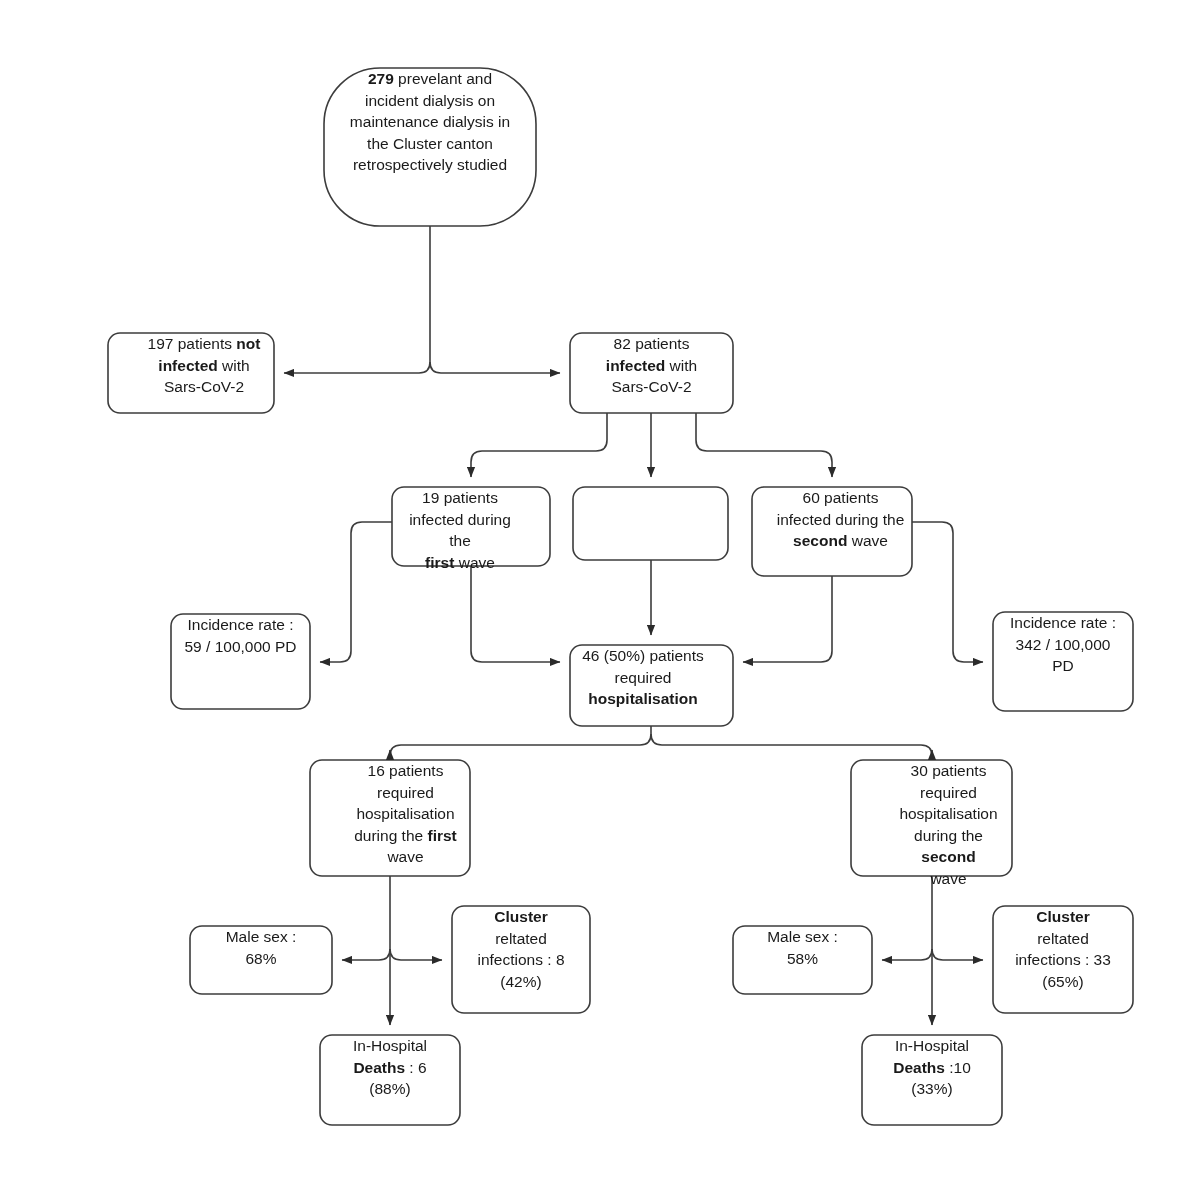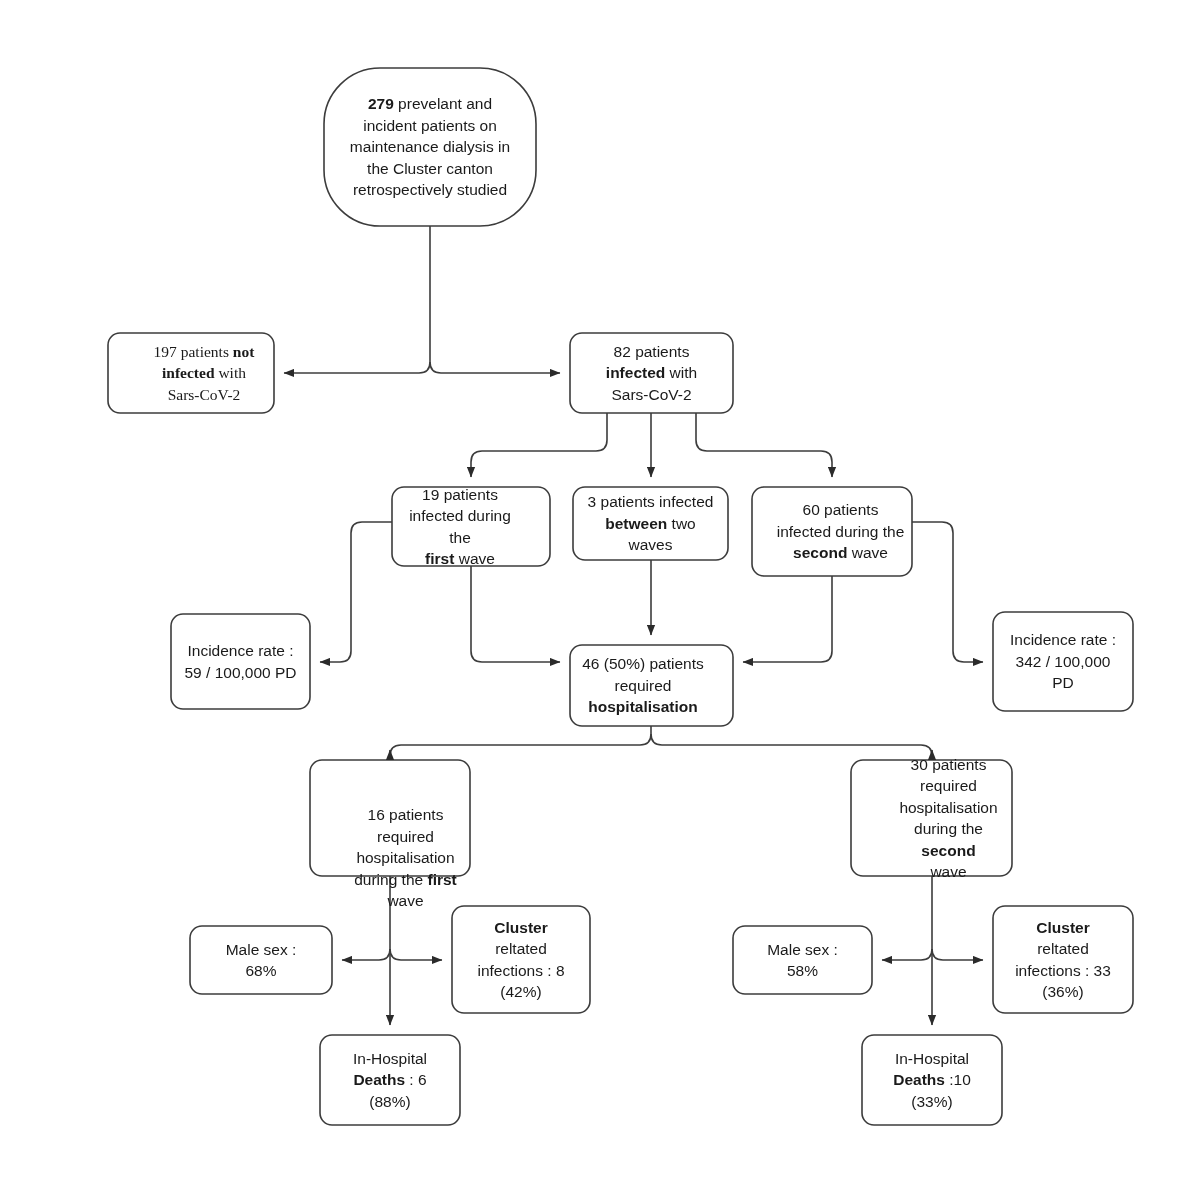--- a/index.html
+++ b/index.html
@@ -35,21 +35,20 @@
   .edge-path {
     fill: none;
     stroke: #3c3c3c;
     stroke-width: 1.6;
     stroke-linecap: butt;
     stroke-linejoin: round;
   }
   .node-text {
     position: absolute;
     display: flex;
-    align-items: center;
     justify-content: center;
     text-align: center;
     font-family: "Liberation Sans", sans-serif;
     font-size: 15.5px;
     line-height: 21.5px;
     color: #1a1a1a;
     box-sizing: border-box;
     padding: 0 6px;
     pointer-events: none;
     white-space: pre-line;
@@ -140,47 +139,46 @@
 
     <path class="edge-path" d="M932,876 L932,949"></path>
 
     <path class="edge-path" d="M932,949 Q932,960 921,960 L882,960" marker-end="url(#arrowhead)"></path>
 
     <path class="edge-path" d="M932,949 Q932,960 943,960 L983,960" marker-end="url(#arrowhead)"></path>
 
     <path class="edge-path" d="M932,949 L932,1025" marker-end="url(#arrowhead)"></path>
   </svg>
 
-  <div class="node-text" style="left:324px; top:68px; width:212px; height:158px;"><div><span class="b">279</span><span> prevelant and</span><br><span>incident patients on</span><br><span>maintenance dialysis in</span><br><span>the Cluster canton</span><br><span>retrospectively studied</span></div></div>
+  <div class="node-text" style="left:324px; top:68px; width:212px; height:158px;"><div><span class="b">279</span><span> prevelant and</span><br><span>incident dialysis on</span><br><span>maintenance dialysis in</span><br><span>the Cluster canton</span><br><span>retrospectively studied</span></div></div>
 
-  <div class="node-text" style="left:108px; top:333px; width:192px; height:80px;font-family:Liberation Serif, serif;"><div><span>197 patients </span><span class="b">not</span><br><span class="b">infected</span><span> with</span><br><span>Sars-CoV-2</span></div></div>
+  <div class="node-text" style="left:108px; top:333px; width:192px; height:80px;"><div><span>197 patients </span><span class="b">not</span><br><span class="b">infected</span><span> with</span><br><span>Sars-CoV-2</span></div></div>
 
   <div class="node-text" style="left:570px; top:333px; width:163px; height:80px;"><div><span>82 patients</span><br><span class="b">infected</span><span> with</span><br><span>Sars-CoV-2</span></div></div>
 
   <div class="node-text" style="left:392px; top:487px; width:136px; height:79px;"><div><span>19 patients</span><br><span>infected during the</span><br><span class="b">first</span><span> wave</span></div></div>
 
-  <div class="node-text" style="left:573px; top:487px; width:155px; height:73px;"><div><span>3 patients infected</span><br><span class="b">between</span><span> two</span><br><span>waves</span></div></div>
 
   <div class="node-text" style="left:752px; top:487px; width:177px; height:89px;"><div><span>60 patients</span><br><span>infected during the</span><br><span class="b">second</span><span> wave</span></div></div>
 
   <div class="node-text" style="left:171px; top:614px; width:139px; height:95px;"><div><span>Incidence rate :</span><br><span>59 / 100,000 PD</span></div></div>
 
   <div class="node-text" style="left:993px; top:612px; width:140px; height:99px;"><div><span>Incidence rate :</span><br><span>342 / 100,000</span><br><span>PD</span></div></div>
 
   <div class="node-text" style="left:570px; top:645px; width:146px; height:81px;"><div><span>46 (50%) patients</span><br><span>required</span><br><span class="b">hospitalisation</span></div></div>
 
-  <div class="node-text" style="left:310px; top:800px; width:191px; height:116px;"><div><span>16 patients</span><br><span>required</span><br><span>hospitalisation</span><br><span>during the </span><span class="b">first</span><br><span>wave</span></div></div>
+  <div class="node-text" style="left:310px; top:760px; width:191px; height:116px;"><div><span>16 patients</span><br><span>required</span><br><span>hospitalisation</span><br><span>during the </span><span class="b">first</span><br><span>wave</span></div></div>
 
   <div class="node-text" style="left:851px; top:760px; width:161px; height:116px;padding-left:40px;"><div><span>30 patients</span><br><span>required</span><br><span>hospitalisation</span><br><span>during the </span><span class="b">second</span><br><span>wave</span></div></div>
 
   <div class="node-text" style="left:190px; top:926px; width:142px; height:68px;"><div><span>Male sex :</span><br><span>68%</span></div></div>
 
   <div class="node-text" style="left:452px; top:906px; width:138px; height:107px;"><div><span class="b">Cluster</span><br><span>reltated</span><br><span>infections : 8</span><br><span>(42%)</span></div></div>
 
   <div class="node-text" style="left:320px; top:1035px; width:140px; height:90px;"><div><span>In-Hospital</span><br><span class="b">Deaths</span><span> : 6</span><br><span>(88%)</span></div></div>
 
   <div class="node-text" style="left:733px; top:926px; width:139px; height:68px;"><div><span>Male sex :</span><br><span>58%</span></div></div>
 
-  <div class="node-text" style="left:993px; top:906px; width:140px; height:107px;"><div><span class="b">Cluster</span><br><span>reltated</span><br><span>infections : 33</span><br><span>(36%)</span></div></div>
+  <div class="node-text" style="left:993px; top:906px; width:140px; height:107px;"><div><span class="b">Cluster</span><br><span>reltated</span><br><span>infections : 33</span><br><span>(65%)</span></div></div>
 
   <div class="node-text" style="left:862px; top:1035px; width:140px; height:90px;"><div><span>In-Hospital</span><br><span class="b">Deaths</span><span> :10</span><br><span>(33%)</span></div></div>
 
 </div>
 
 </body></html>

